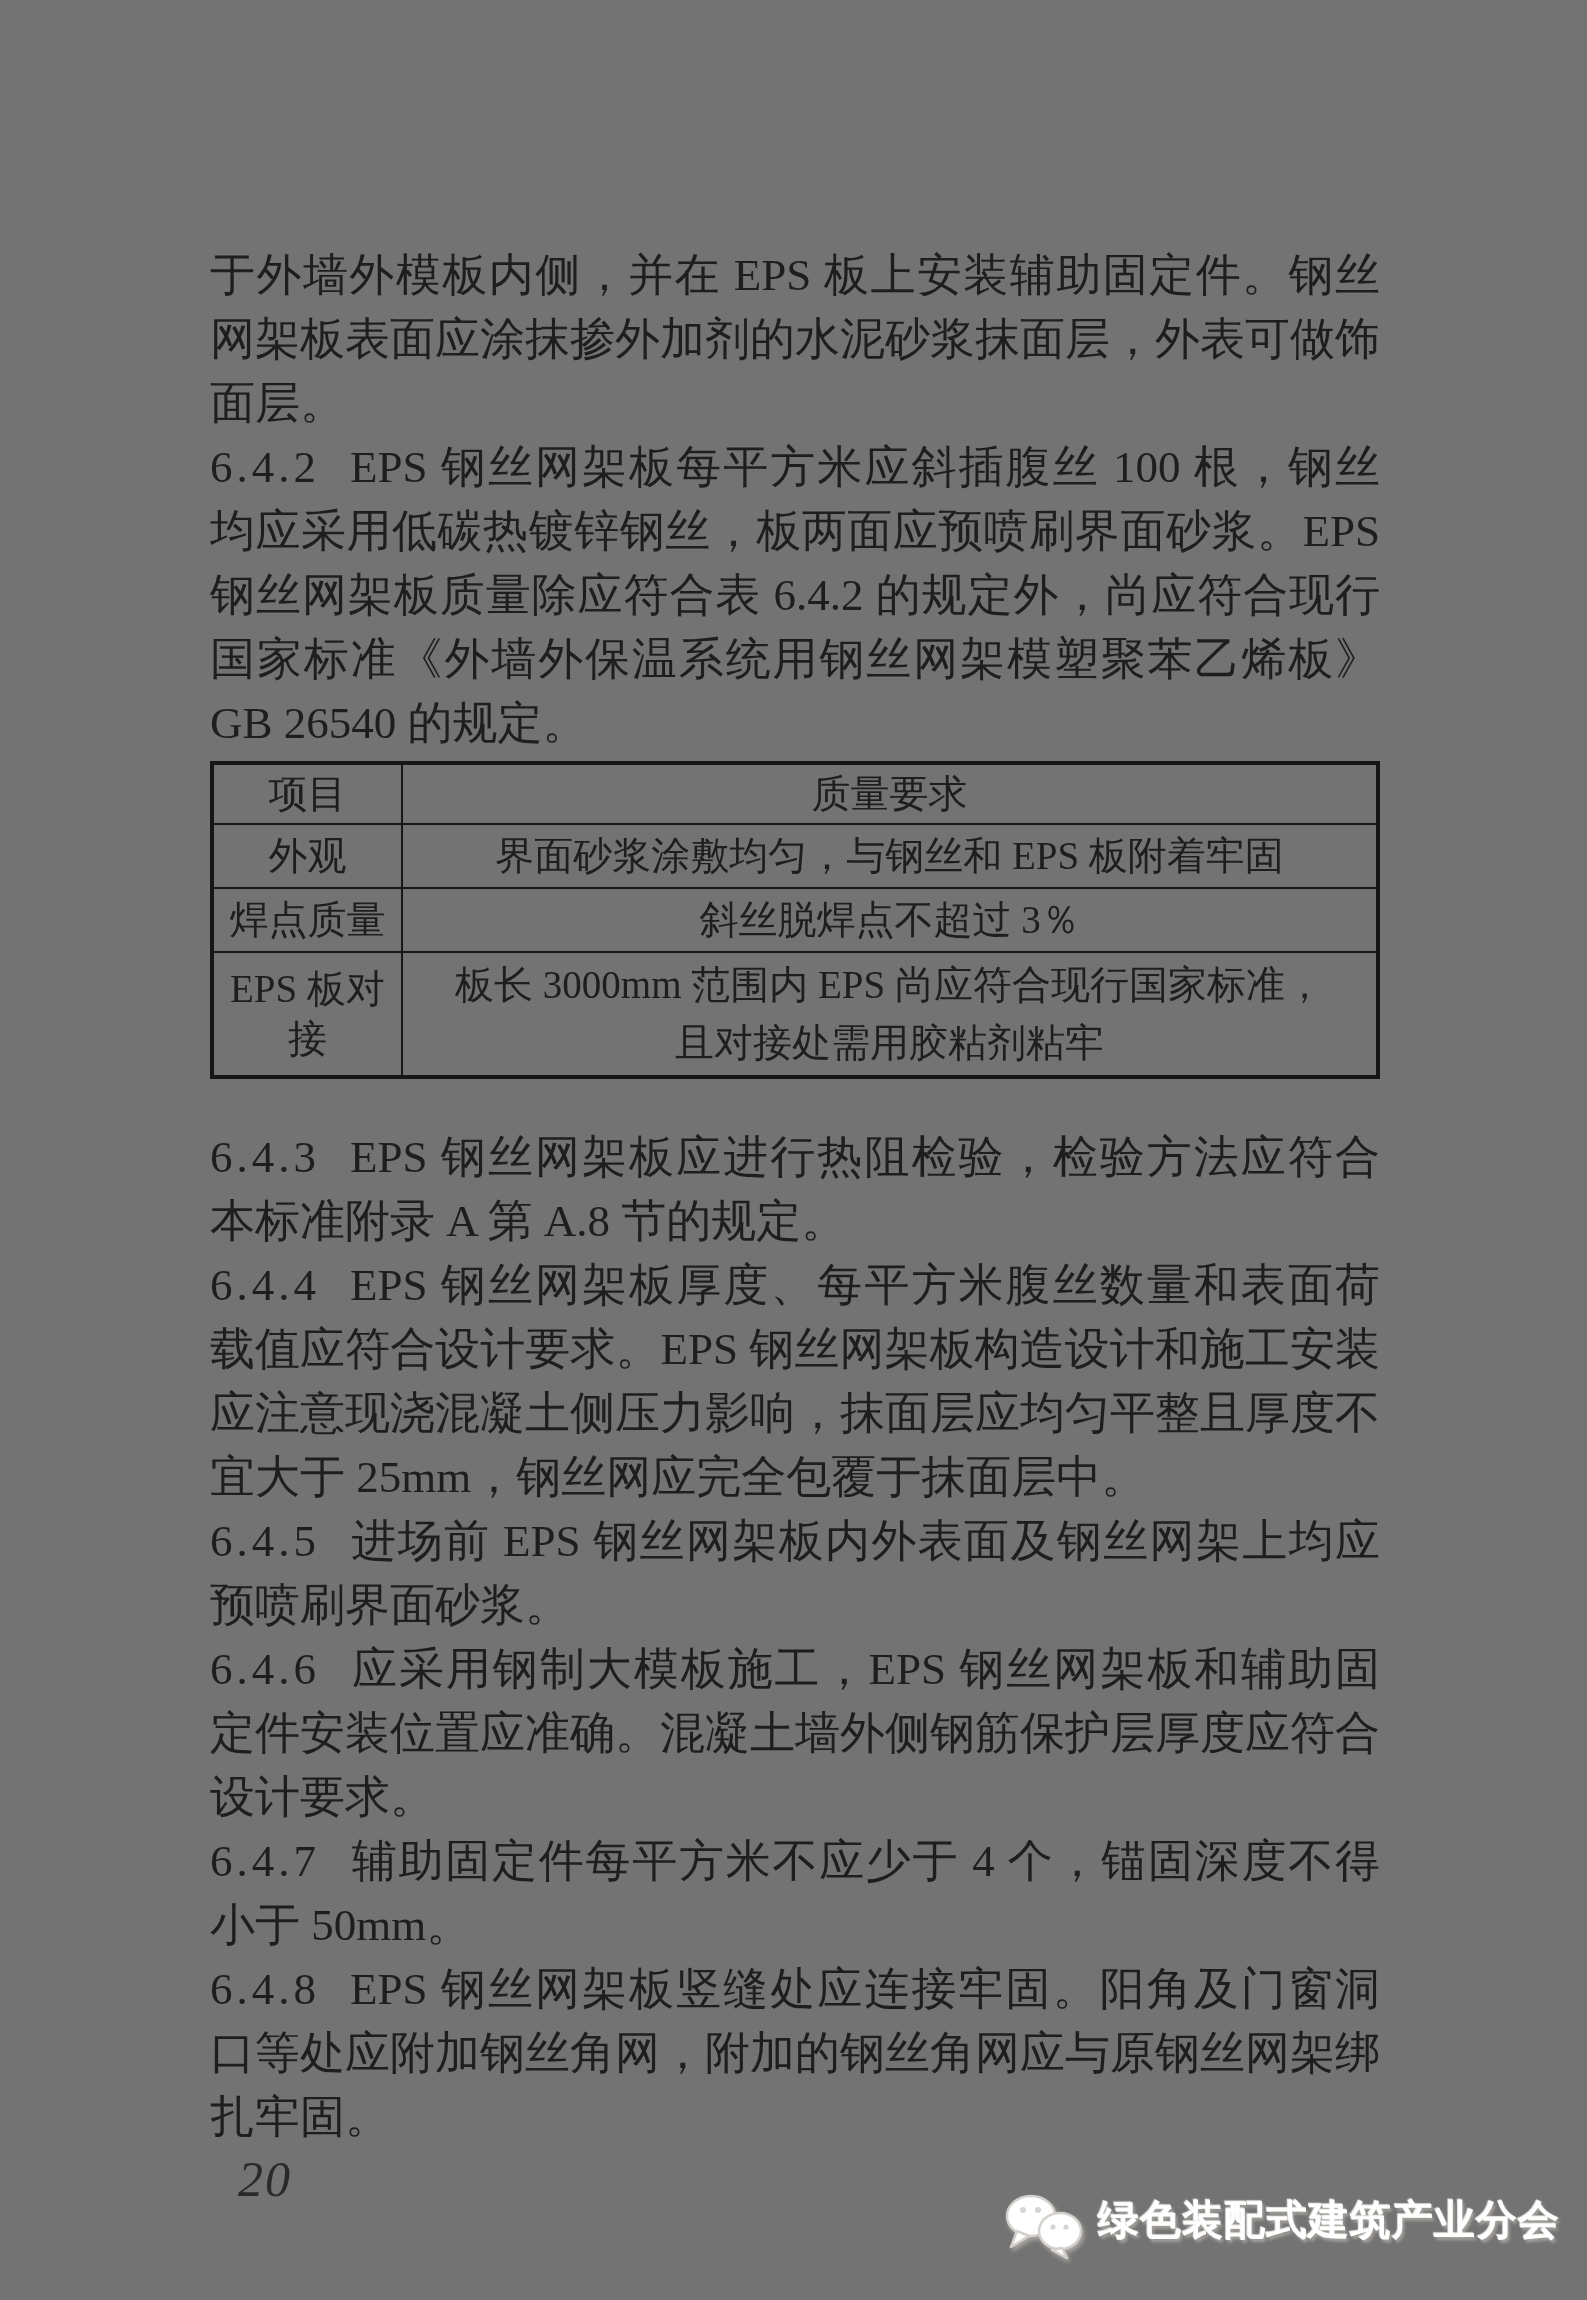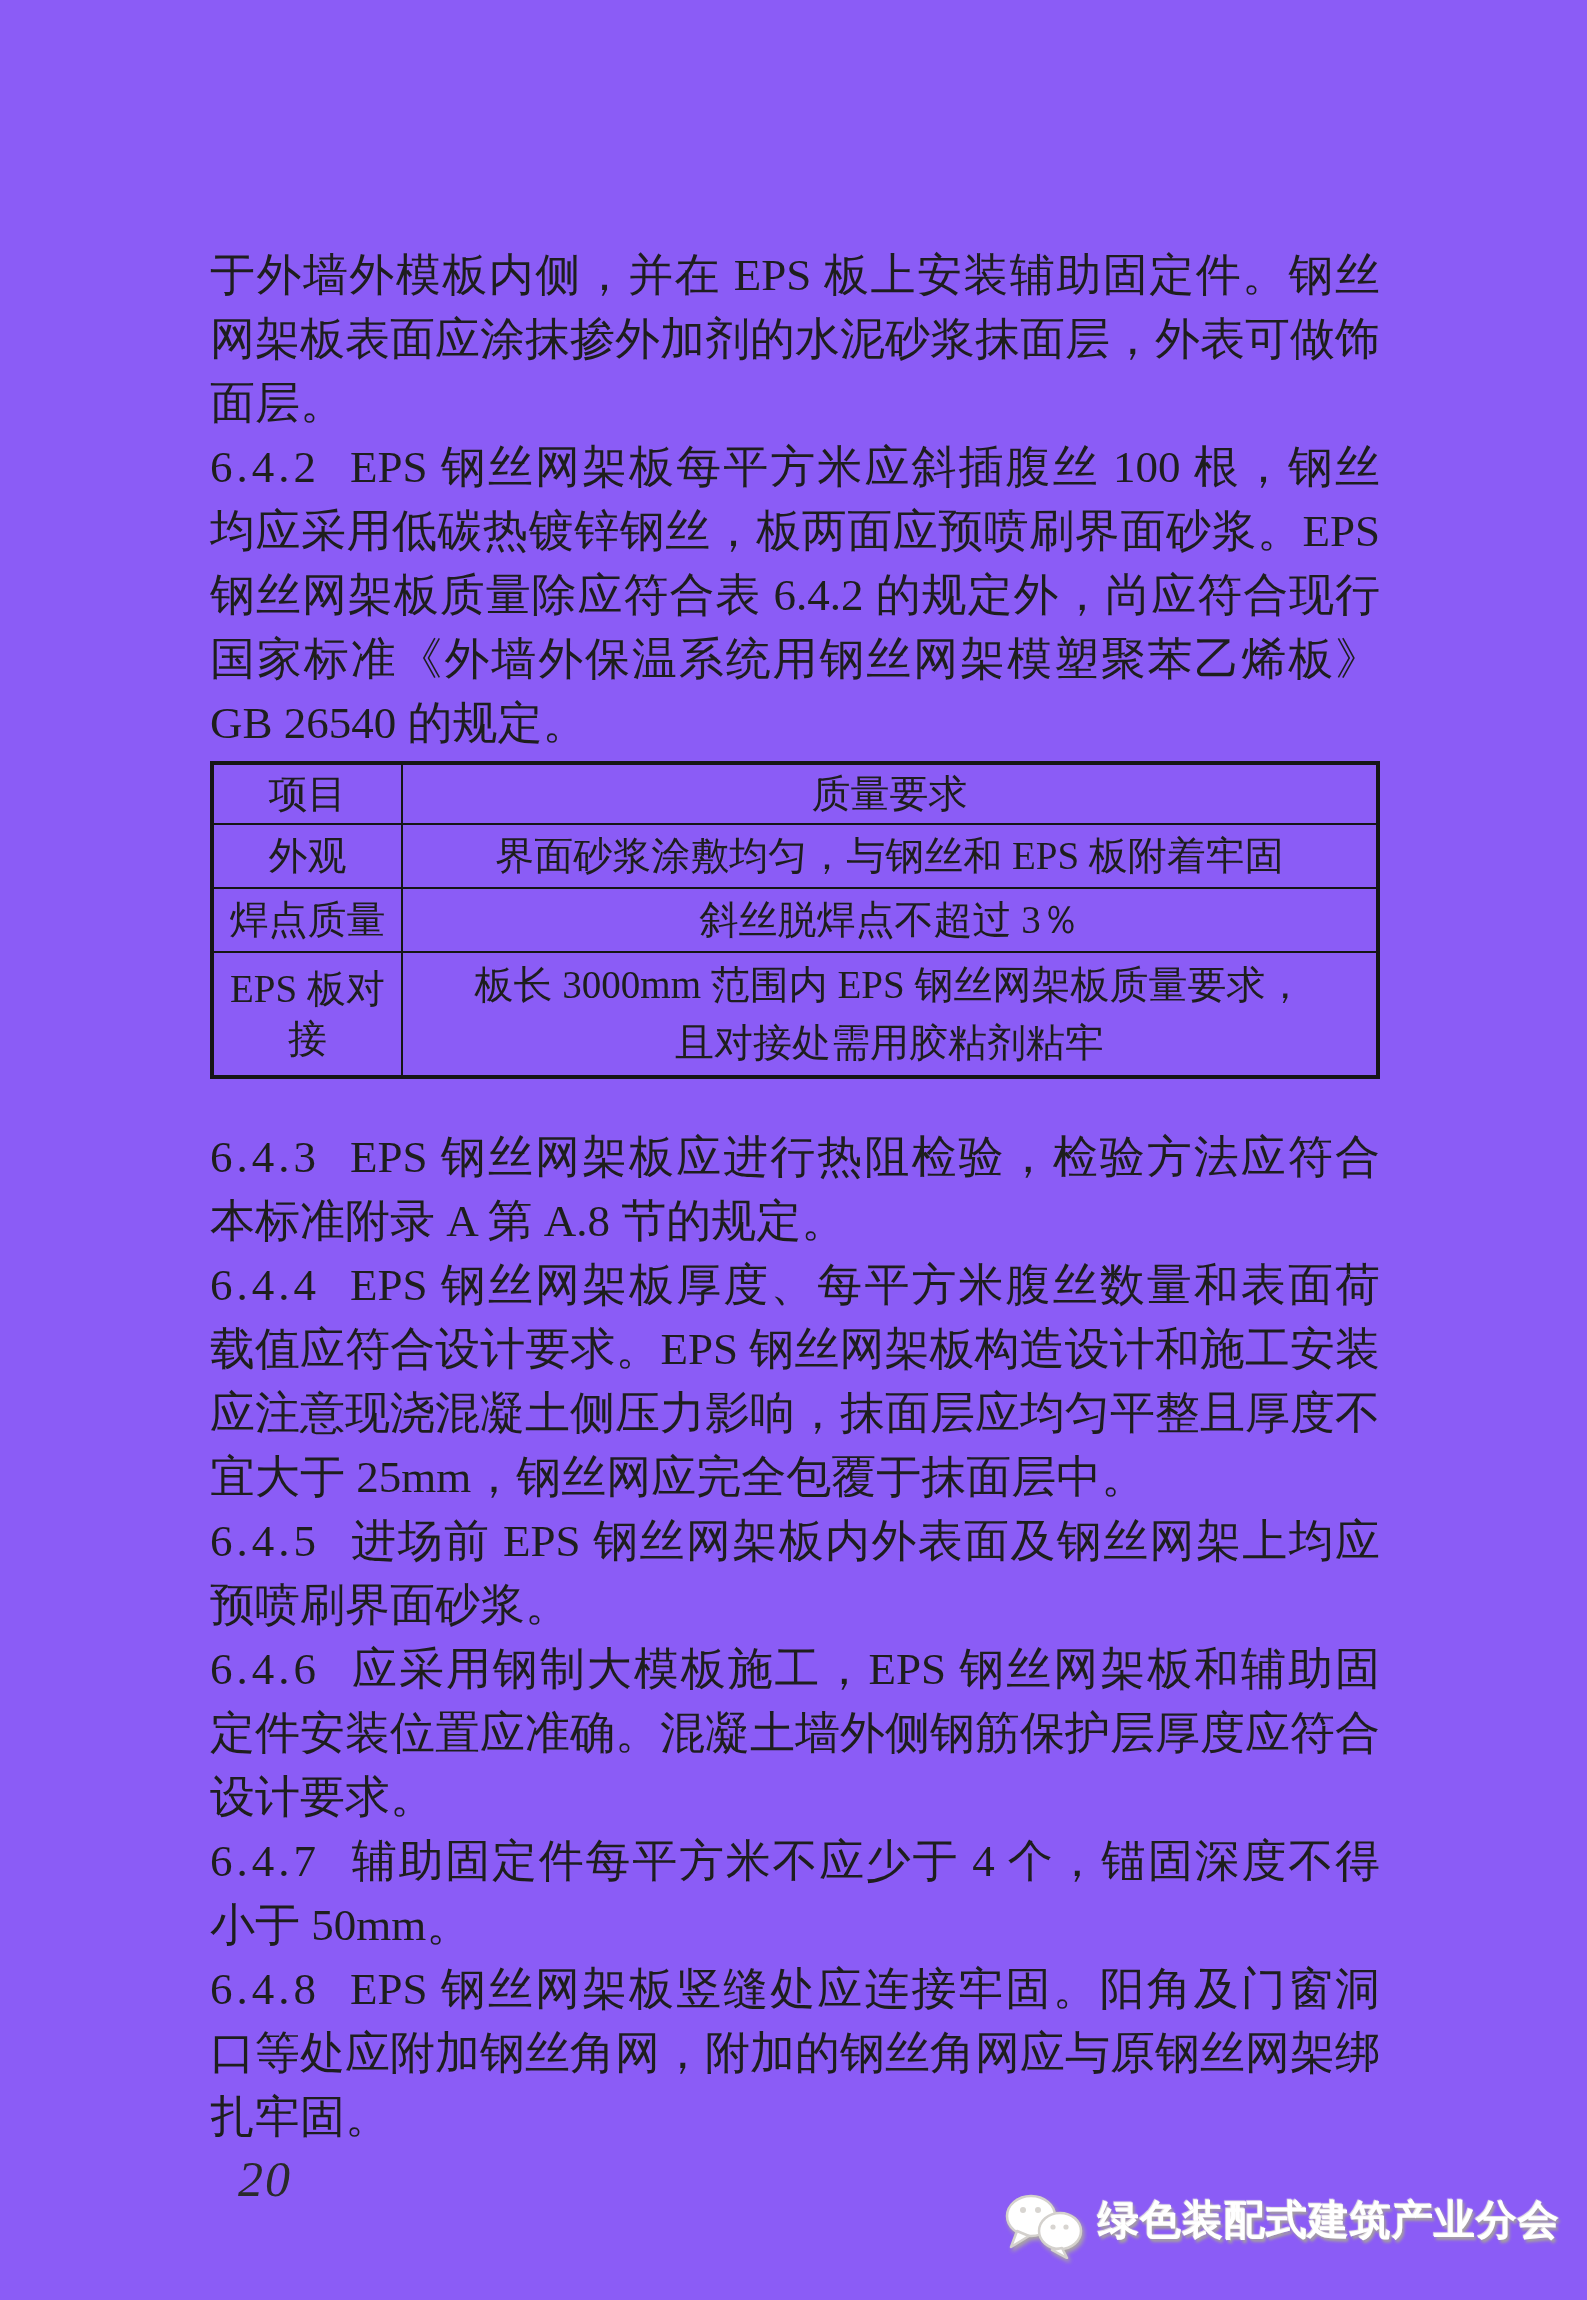--- a/index.html
+++ b/index.html
@@ -1,20 +1,20 @@
 <!DOCTYPE html>
 <html lang="zh"><head>
 <meta charset="utf-8">
 <style>
   html,body { margin:0; padding:0; background:#e9e9e9; }
   .page {
     position:relative;
     width:1587px; height:2300px;
     margin:0 auto;
-    background:#8b5cf6;
+    background:#737373;
     box-sizing:border-box;
     padding:243px 207px 2px 210px;
     font-family:"Liberation Serif","DejaVu Serif",serif;
     color:#1e1e1e;
     overflow:hidden;
   }
   .para {
     margin:0;
     font-size:45px;
     line-height:64px;
@@ -117,21 +117,21 @@
         <td>外观</td>
         <td>界面砂浆涂敷均匀，与钢丝和 EPS 板附着牢固</td>
       </tr>
       <tr class="rh-b">
         <td>焊点质量</td>
         <td>斜丝脱焊点不超过 3％</td>
       </tr>
       <tr class="rh-d">
         <td>EPS 板对接</td>
         <td>
-          <div class="req-line">板长 3000mm 范围内 EPS 钢丝网架板质量要求，</div>
+          <div class="req-line">板长 3000mm 范围内 EPS 尚应符合现行国家标准，</div>
           <div class="req-line">且对接处需用胶粘剂粘牢</div>
         </td>
       </tr>
     </tbody>
   </table>
 
   <p class="para"><span class="clause-num">6.4.3</span><span>EPS 钢丝网架板应进行热阻检验，检验方法应符合本标准附录 A 第 A.8 节的规定。</span></p>
 
   <p class="para"><span class="clause-num">6.4.4</span><span>EPS 钢丝网架板厚度、每平方米腹丝数量和表面荷载值应符合设计要求。EPS 钢丝网架板构造设计和施工安装应注意现浇混凝土侧压力影响，抹面层应均匀平整且厚度不宜大于 25mm，钢丝网应完全包覆于抹面层中。</span></p>
 

